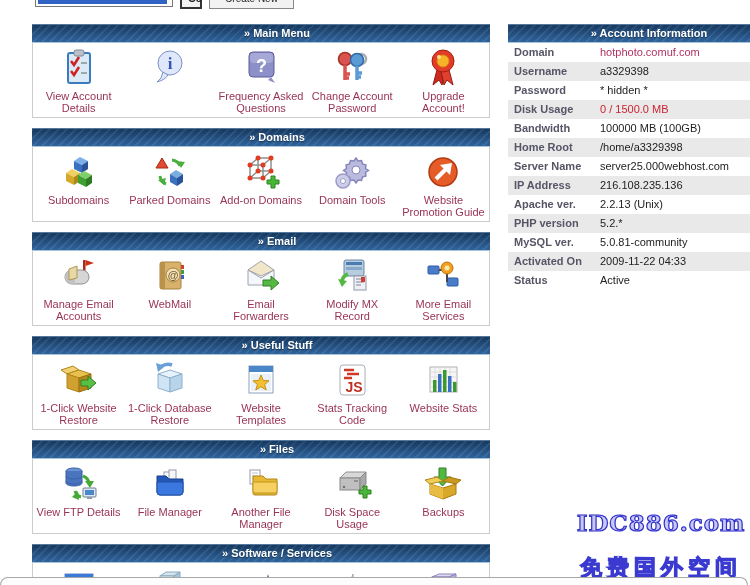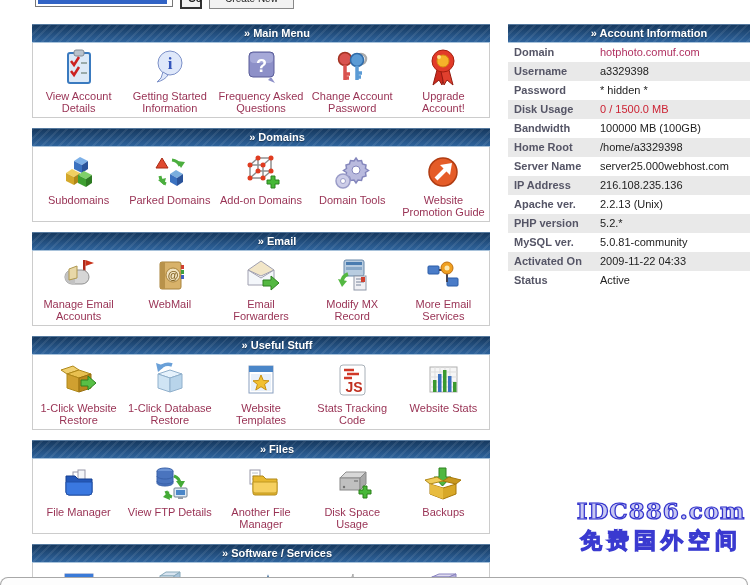--- a/index.html
+++ b/index.html
@@ -48,29 +48,29 @@
   }
   
   .right-col{position:absolute;left:508px;top:24px;width:250px;}
   .acct-row{display:flex;height:19px;line-height:19px;font-size:11px;}
   .acct-row:nth-child(even){background:#e9e9e9;}
   .acct-label{width:86px;padding-left:6px;font-weight:bold;color:#555566;flex:none;}
   .acct-value{color:#222;white-space:nowrap;}
   .acct-value.link{color:#b03060;cursor:pointer;}
   .acct-value.alert{color:#cc2233;text-align:right;}
   
-  .watermark{position:absolute;left:575px;top:497px;width:172px;text-align:center;}
+  .watermark{position:absolute;left:575px;top:509px;width:172px;text-align:center;}
   .wm1{
     font-family:"DejaVu Serif","Liberation Serif",serif;
     font-size:23px;font-weight:bold;letter-spacing:1px;
     color:#c8c8f2;-webkit-text-stroke:1.2px #3333cc;
     text-shadow:0 0 1px #5555dd;
   }
   .wm2{
-    font-size:22px;font-weight:bold;letter-spacing:5px;margin-top:2px;
+    font-size:22px;font-weight:bold;letter-spacing:5px;margin-top:17px;
     color:#1d4ed8;-webkit-text-stroke:1.2px #3a3ad0;
   }
   
   .footer-bar{
     position:absolute;left:0;top:577px;width:748px;height:12px;
     background:#fdfdfd;border:1px solid #a8a8a8;border-bottom:none;
     border-radius:8px 8px 0 0;box-sizing:border-box;
   }
 </style>
 </head>
@@ -97,21 +97,20 @@
               <path d="M22 15h6M22 25h6" stroke="#9aa" stroke-width="2"></path>
             </svg></span>
           <span class="menu-label">View Account Details</span>
         </div>
         <div class="menu-item">
           <span class="icon"><svg width="40" height="40" viewBox="0 0 40 40" xmlns="http://www.w3.org/2000/svg">
               <circle cx="20" cy="15" r="12" fill="#dfe8fa" stroke="#7c90c8"></circle>
               <path d="M13 24q-1 7-6 10 8-2 11-7z" fill="#dfe8fa" stroke="#7c90c8"></path>
               <text x="20" y="21" text-anchor="middle" font-size="17" font-weight="bold" fill="#3355bb" font-family="serif">i</text>
             </svg></span>
-          <span class="menu-label">Getting Started Information</span>
         </div>
         <div class="menu-item">
           <span class="icon"><svg width="40" height="40" viewBox="0 0 40 40" xmlns="http://www.w3.org/2000/svg">
               <rect x="8" y="4" width="25" height="25" rx="4" fill="#8d90c8" stroke="#5a5d99"></rect>
               <rect x="9" y="5" width="23" height="10" rx="4" fill="#a6a9d8"></rect>
               <text x="20.5" y="24" text-anchor="middle" font-size="18" font-weight="bold" fill="#ffffff">?</text>
               <path d="M30 29l4 6-7-3z" fill="#8d90c8"></path>
             </svg></span>
           <span class="menu-label">Frequency Asked Questions</span>
         </div>
@@ -317,46 +316,46 @@
             </svg></span>
           <span class="menu-label">Website Stats</span>
         </div>
       </div>
     </div>
     <div class="section">
       <div class="sec-header">» Files</div>
       <div class="sec-box">
         <div class="menu-item">
           <span class="icon"><svg width="40" height="40" viewBox="0 0 40 40" xmlns="http://www.w3.org/2000/svg">
-              <rect x="14" y="8" width="7" height="10" fill="#ffffff" stroke="#99a"></rect>
-              <rect x="19" y="6" width="7" height="12" fill="#f4f6f8" stroke="#99a"></rect>
-              <path d="M7 12h9l3 3h14v13a3 3 0 0 1-3 3H10a3 3 0 0 1-3-3z" fill="#2458b8" stroke="#143e90"></path>
-              <path d="M7 18h26v10a3 3 0 0 1-3 3H10a3 3 0 0 1-3-3z" fill="#3a78e0" stroke="#2050a8"></path>
-            </svg></span>
-          <span class="menu-label">File Manager</span>
-        </div>
-        <div class="menu-item">
-          <span class="icon"><svg width="40" height="40" viewBox="0 0 40 40" xmlns="http://www.w3.org/2000/svg">
               <g stroke="#3860a8">
                 <ellipse cx="15" cy="7" rx="8" ry="3" fill="#6a92d4"></ellipse>
                 <path d="M7 7v12c0 1.7 3.6 3 8 3s8-1.3 8-3V7" fill="#4a74be"></path>
                 <path d="M7 12c0 1.7 3.6 3 8 3s8-1.3 8-3M7 17c0 1.7 3.6 3 8 3s8-1.3 8-3" fill="none"></path>
               </g>
               <path d="M24 12a9 9 0 0 1 6 8" stroke="#44aa36" stroke-width="3" fill="none"></path>
               <polygon points="31,24 26,17 35,17" fill="#44aa36"></polygon>
               <path d="M16 27a9 9 0 0 0 6 6" stroke="#44aa36" stroke-width="3" fill="none"></path>
               <polygon points="20,36 13,33 19,27" fill="#44aa36"></polygon>
               <rect x="24" y="24" width="13" height="9" rx="1" fill="#dce8f4" stroke="#708090"></rect>
               <rect x="26" y="26" width="9" height="5" fill="#4a86c8"></rect>
               <rect x="28" y="33" width="5" height="2" fill="#909ca8"></rect>
             </svg></span>
           <span class="menu-label">View FTP Details</span>
         </div>
         <div class="menu-item">
           <span class="icon"><svg width="40" height="40" viewBox="0 0 40 40" xmlns="http://www.w3.org/2000/svg">
+              <rect x="14" y="8" width="7" height="10" fill="#ffffff" stroke="#99a"></rect>
+              <rect x="19" y="6" width="7" height="12" fill="#f4f6f8" stroke="#99a"></rect>
+              <path d="M7 12h9l3 3h14v13a3 3 0 0 1-3 3H10a3 3 0 0 1-3-3z" fill="#2458b8" stroke="#143e90"></path>
+              <path d="M7 18h26v10a3 3 0 0 1-3 3H10a3 3 0 0 1-3-3z" fill="#3a78e0" stroke="#2050a8"></path>
+            </svg></span>
+          <span class="menu-label">File Manager</span>
+        </div>
+        <div class="menu-item">
+          <span class="icon"><svg width="40" height="40" viewBox="0 0 40 40" xmlns="http://www.w3.org/2000/svg">
               <rect x="9" y="6" width="10" height="14" fill="#ffffff" stroke="#99a"></rect>
               <path d="M11 9h6M11 12h6M11 15h4" stroke="#b8c0c8" stroke-width="1"></path>
               <path d="M12 12h10l3 3h11v14a2 2 0 0 1-2 2H14a2 2 0 0 1-2-2z" fill="#e8b830" stroke="#b08818"></path>
               <path d="M12 18h24v9a2 2 0 0 1-2 2H14a2 2 0 0 1-2-2z" fill="#f6d060" stroke="#c09820"></path>
             </svg></span>
           <span class="menu-label">Another File Manager</span>
         </div>
         <div class="menu-item">
           <span class="icon"><svg width="40" height="40" viewBox="0 0 40 40" xmlns="http://www.w3.org/2000/svg">
               <polygon points="8,14 14,8 34,8 28,14" fill="#d8d8d8" stroke="#909090"></polygon>

